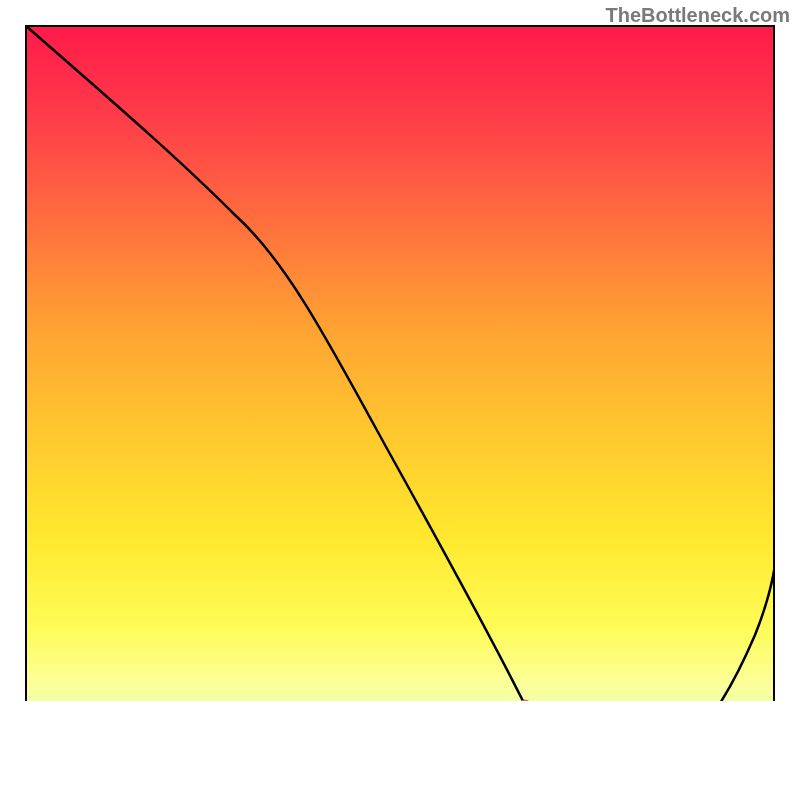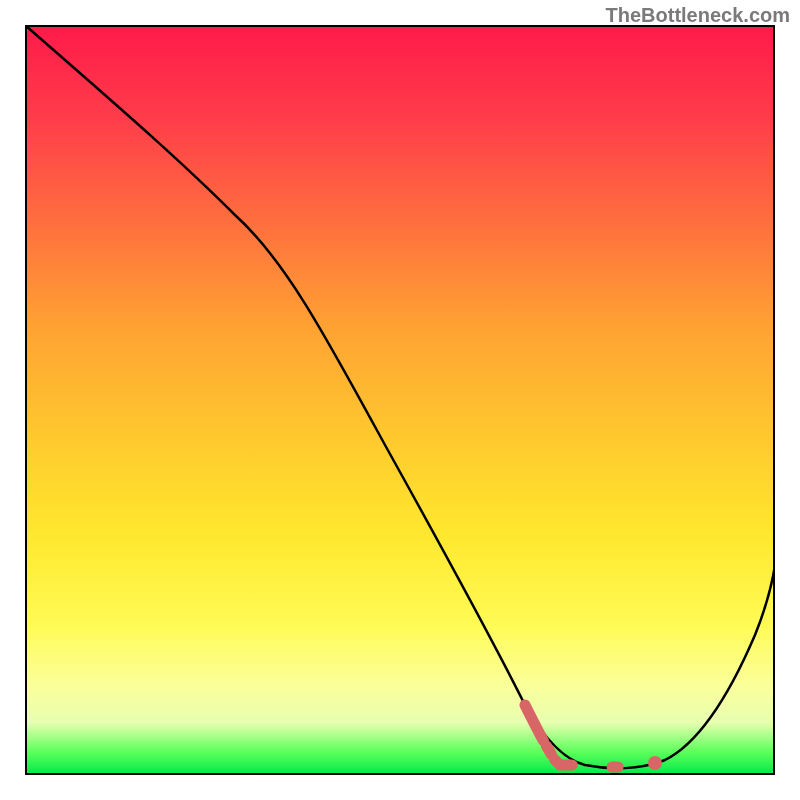--- a/index.html
+++ b/index.html
@@ -3,21 +3,21 @@
 <meta charset="utf-8">
 <style>
   body {
     margin: 0;
     padding: 0;
     background: #ffffff;
     font-family: Arial, Helvetica, sans-serif;
   }
   .container {
     width: 800px;
-    height: 800px;
+    height: 701px;
     position: relative;
   }
   .attribution {
     position: absolute;
     top: 4px;
     right: 10px;
     font-size: 20px;
     font-weight: bold;
     color: #7a7a7a;
     z-index: 10;

